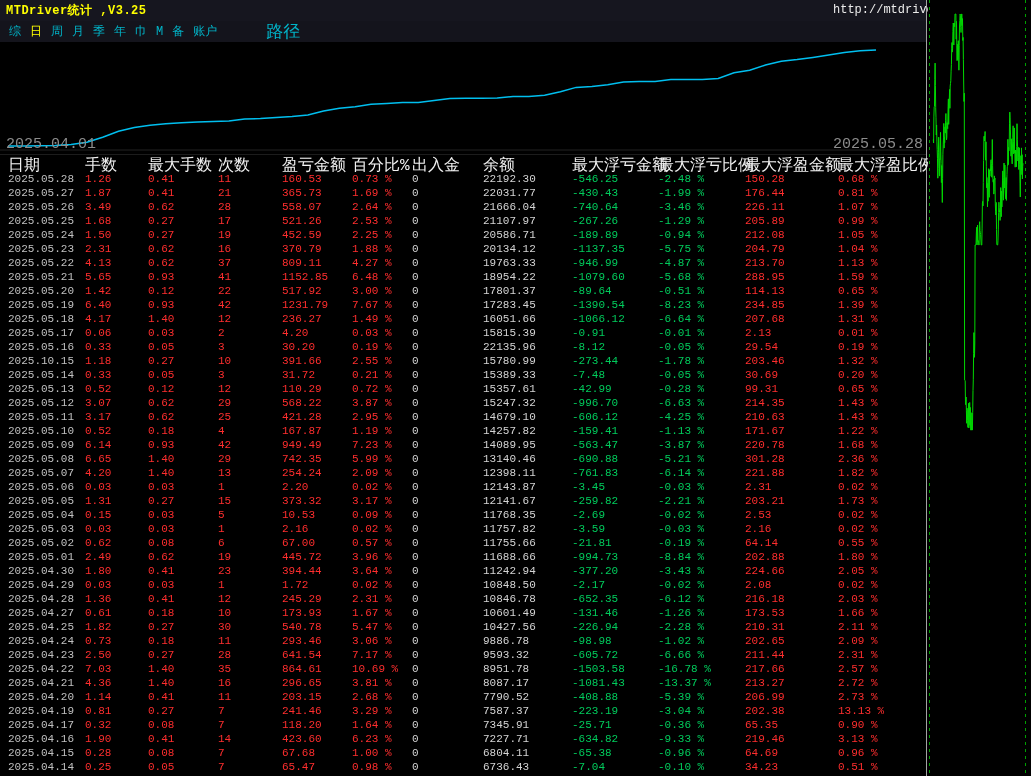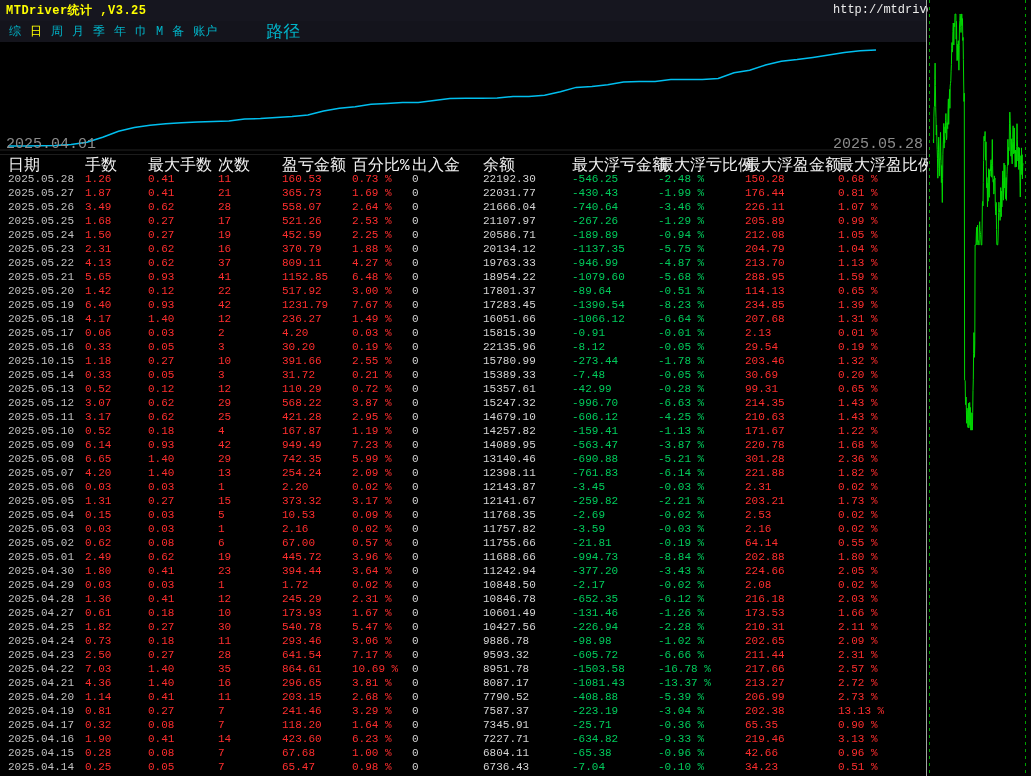--- a/index.html
+++ b/index.html
@@ -662,21 +662,21 @@
           <span class="c-date">2025.04.15</span>
           <span class="c-red">0.28</span>
           <span class="c-red">0.08</span>
           <span class="c-red">7</span>
           <span class="c-red">67.68</span>
           <span class="c-red">1.00 %</span>
           <span class="c-gray">0</span>
           <span class="c-gray">6804.11</span>
           <span class="c-green">-65.38</span>
           <span class="c-green">-0.96 %</span>
-          <span class="c-red">42.66</span>
+          <span class="c-red">64.69</span>
           <span class="c-red">0.96 %</span>
         </div>
         <div class="trow grid12">
           <span class="c-date">2025.04.14</span>
           <span class="c-red">0.25</span>
           <span class="c-red">0.05</span>
           <span class="c-red">7</span>
           <span class="c-red">65.47</span>
           <span class="c-red">0.98 %</span>
           <span class="c-gray">0</span>

